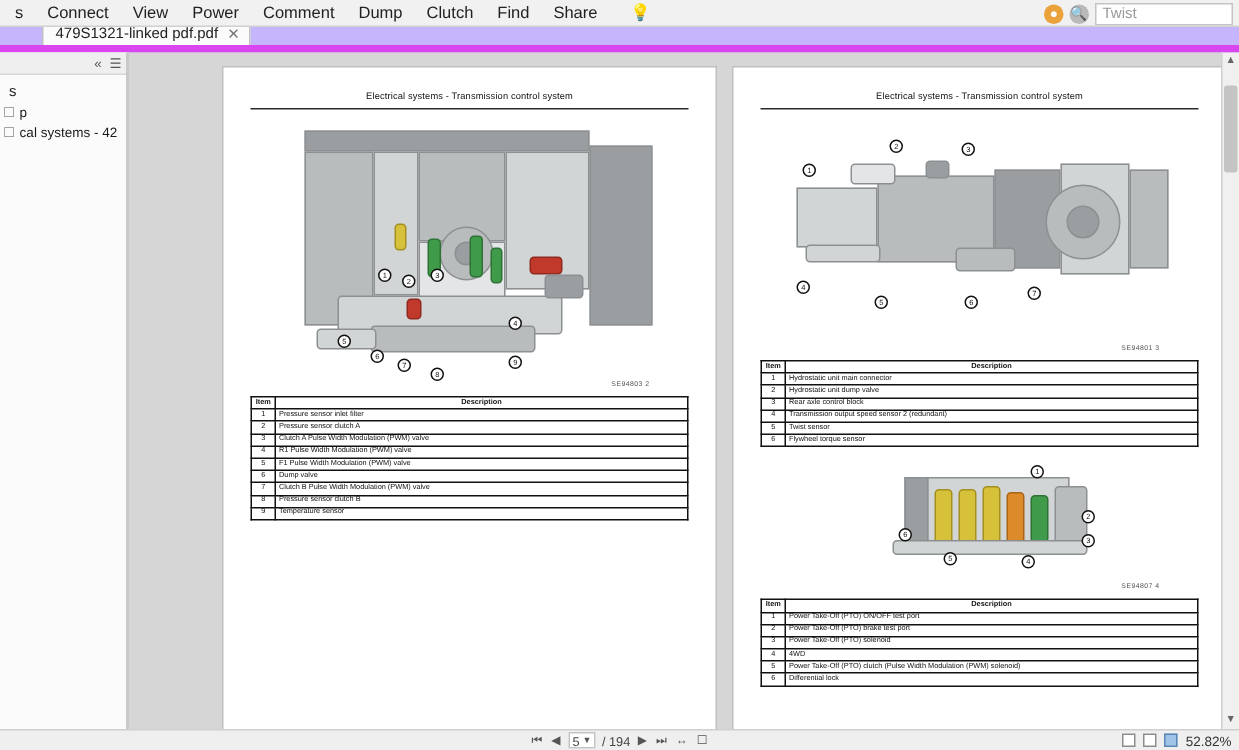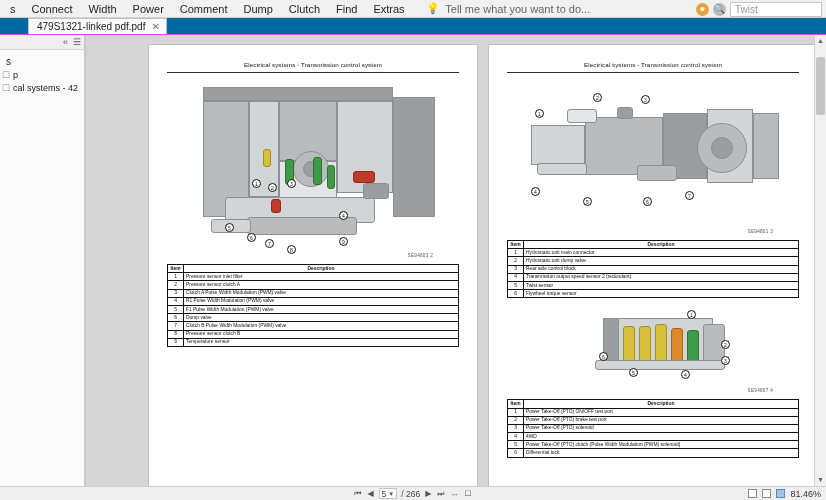--- a/index.html
+++ b/index.html
@@ -50,22 +50,22 @@
   #findbox {
     width: 92px; height: 15px;
     border: 1px solid #c4c4c4; background: #fff;
     font-size: 10px; color: #9a9a9a;
     padding: 0 4px; line-height: 13px;
   }
 
   
   #tabbar {
     height: 17px;
-    background: #0369a1;
-    border-bottom: 1px solid #d946ef;
+    background: #c4b5fd;
+    border-bottom: 5px solid #d946ef;
     display: flex; align-items: flex-end;
     padding-left: 28px;
   }
   #tab-doc {
     display: flex; align-items: center; gap: 6px;
     height: 16px;
     background: #fbfbfb;
     border: 1px solid #c2c2c2;
     border-bottom: none;
     padding: 0 6px 0 8px;
@@ -248,30 +248,29 @@
   .view-ico { width: 9px; height: 9px; border: 1px solid #8c8c8c; background: #fff; }
   .view-ico.sel { background: #9fc4e8; border-color: #5b87b5; }
   #zoomlevel { font-size: 9px; color: #333; }
 </style>
 </head>
 <body>
 
 <div id="menubar">
   <div class="mi">s</div>
   <div class="mi">Connect</div>
-  <div class="mi">Width</div>
+  <div class="mi">View</div>
   <div class="mi">Power</div>
   <div class="mi">Comment</div>
   <div class="mi">Dump</div>
   <div class="mi">Clutch</div>
   <div class="mi">Find</div>
-  <div class="mi">Extras</div>
+  <div class="mi">Share</div>
   <div id="tellme">
     <span class="bulb">💡</span>
-    <span>Tell me what you want to do...</span>
   </div>
   <div id="menubar-right">
     <div class="circ-btn">●</div>
     <div class="circ-btn gray">🔍</div>
     <div id="findbox">Twist</div>
   </div>
 </div>
 
 <div id="tabbar">
   <div id="tab-doc">
@@ -518,24 +517,24 @@
   </div>
 </div>
 
 <div id="statusbar">
   <span class="nav-ico">⏮</span>
   <span class="nav-ico">◀</span>
   <div id="pagebox">
     <span>5</span>
     <span class="caret">▼</span>
   </div>
-  <span id="pagetotal">/ 266</span>
+  <span id="pagetotal">/ 194</span>
   <span class="nav-ico">▶</span>
   <span class="nav-ico">⏭</span>
   <span class="nav-ico">↔</span>
   <span class="nav-ico">☐</span>
   <div id="statusbar-right">
     <span class="view-ico"></span>
     <span class="view-ico"></span>
     <span class="view-ico sel"></span>
-    <span id="zoomlevel">81.46%</span>
+    <span id="zoomlevel">52.82%</span>
   </div>
 </div>
 
 </body></html>

